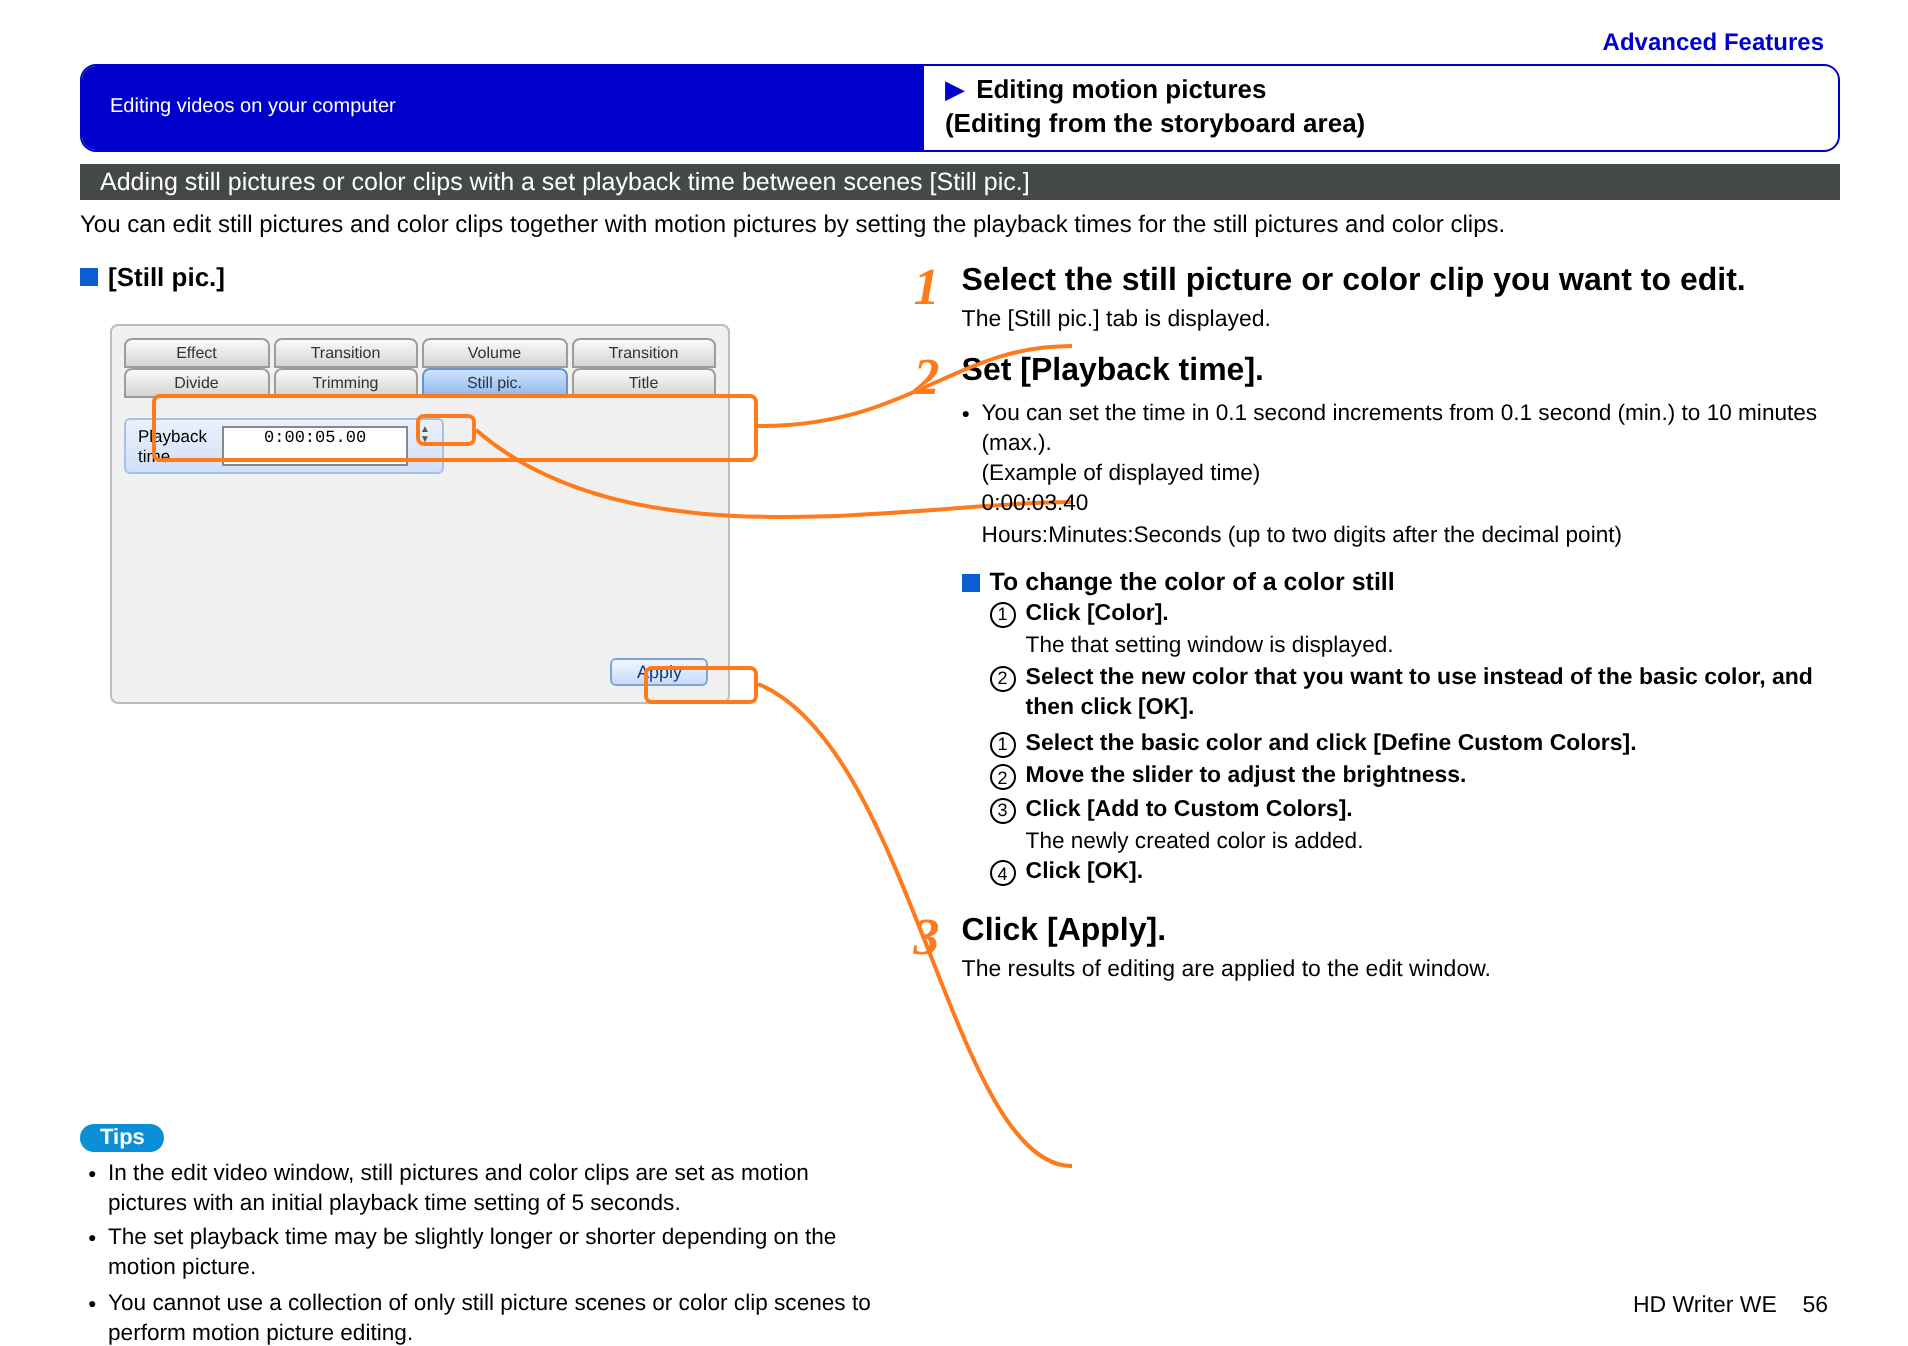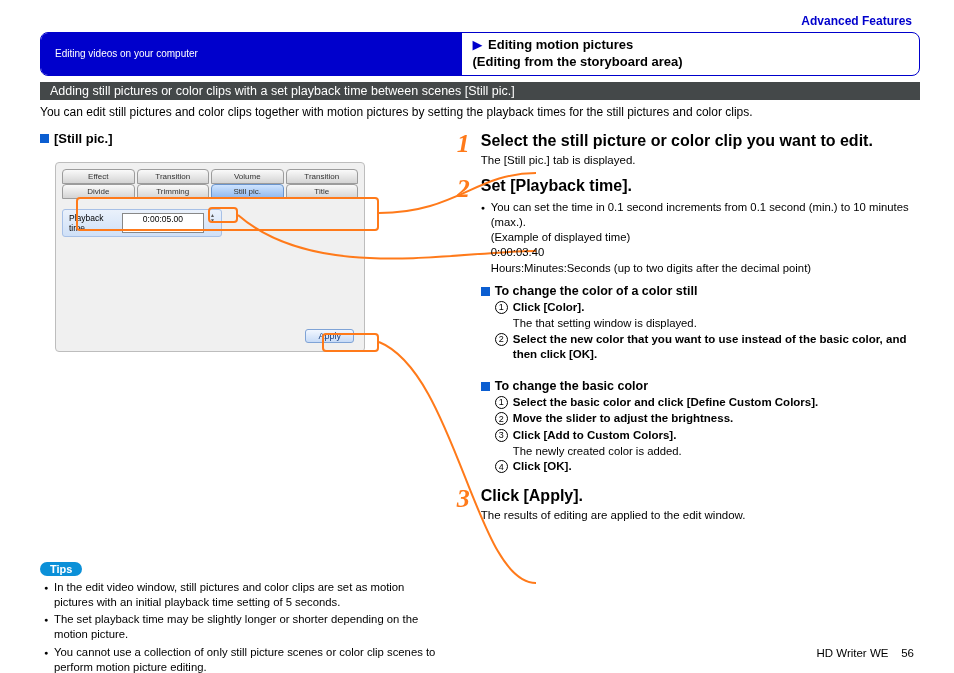--- a/index.html
+++ b/index.html
@@ -102,21 +102,21 @@
     padding:3px 6px;
     display:flex;
     gap:6px;
     font-size:8.5px;
     width: 160px;
   }
   .playback-bar .val {
     background:#fff;
     border:1px solid #888;
     padding:0 20px;
-    font-family: Liberation Sans, sans-serif;
+    font-family: Liberation Mono, monospace;
     font-size:8.5px;
   }
   .spin { display:flex; flex-direction:column; }
   .spin span { font-size:5px; line-height:5px; color:#555;}
   .apply-btn {
     position:absolute;
     right:10px;
     bottom:8px;
     background: linear-gradient(#f2f7ff,#c7dbf7);
     border:1px solid #7fa3d6;
@@ -288,24 +288,20 @@
             <div class="circ">1</div>
             <div class="txt"><b>Click [Color].</b></div>
           </div>
           <div class="circ-note">The that setting window is displayed.</div>
           <div class="circ-item">
             <div class="circ">2</div>
             <div class="txt"><b>Select the new color that you want to use instead of the basic color, and then click [OK].</b></div>
           </div>
         </div>
 
-        <div class="sub-head" style="margin-top:16px;">
-          <span class="sq"></span>
-          <span>To change the basic color</span>
-        </div>
         <div class="circ-list">
           <div class="circ-item">
             <div class="circ">1</div>
             <div class="txt"><b>Select the basic color and click [Define Custom Colors].</b></div>
           </div>
           <div class="circ-item">
             <div class="circ">2</div>
             <div class="txt"><b>Move the slider to adjust the brightness.</b></div>
           </div>
           <div class="circ-item">

